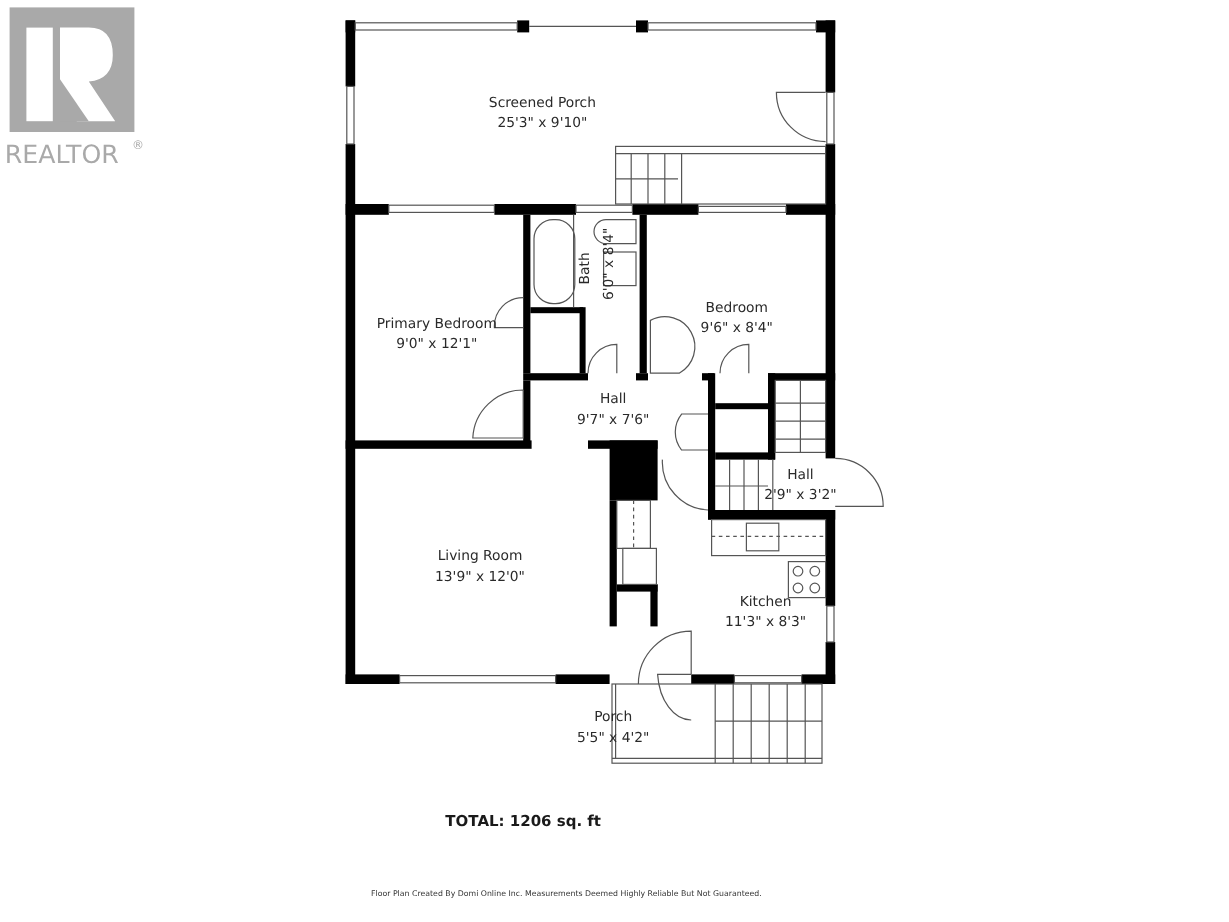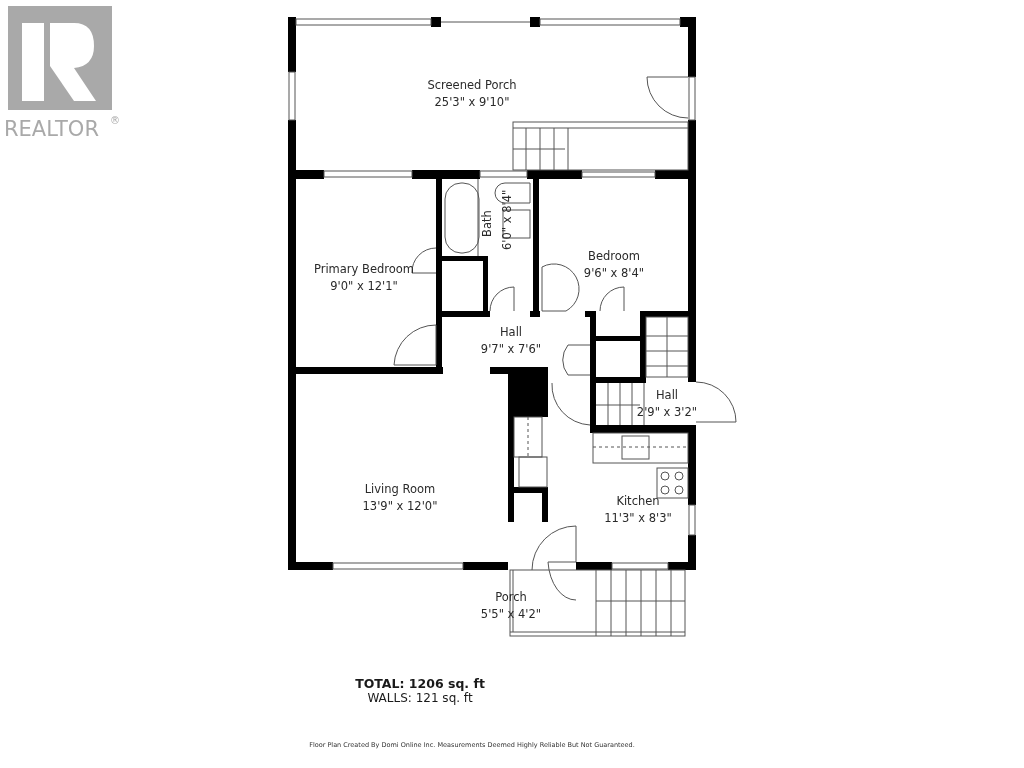--- a/index.html
+++ b/index.html
@@ -2,21 +2,21 @@
 <html><head>
 <meta charset="utf-8">
 <style>
   html, body { margin:0; padding:0; background:#ffffff; }
   body { width:1024px; height:768px; position:relative; overflow:hidden; font-family:"DejaVu Sans", "Liberation Sans", sans-serif; color:#222; }
   #logo { position:absolute; left:4px; top:6px; width:118px; height:136px; }
   #plan { position:absolute; left:0; top:0; width:1024px; height:768px; }
   .room-label { position:absolute; text-align:center; font-size:11.5px; line-height:17px; color:#2a2a2a; white-space:nowrap; transform:translateX(-50%); }
   .room-label span { display:block; }
   .vertical-label { position:absolute; font-size:11.5px; color:#2a2a2a; white-space:nowrap; transform-origin:left top; transform:rotate(-90deg); }
-  #summary { position:absolute; left:0; width:840px; top:676px; text-align:center; font-size:12px; line-height:15px; color:#1a1a1a; }
+  #summary { position:absolute; left:16px; width:840px; top:676px; text-align:center; font-size:12px; line-height:15px; color:#1a1a1a; }
   #summary .total { font-weight:bold; font-size:12.5px; }
   #footer-note { position:absolute; left:0; width:944px; top:741px; text-align:center; font-size:6.5px; color:#333; }
 </style>
 </head>
 <body>
 
 <svg id="logo" viewBox="0 0 118 136">
   <g>
     <rect x="4" y="0" width="104" height="104" fill="#a9a9a9"></rect>
     <rect x="18" y="17" width="22" height="78" fill="#fff"></rect>
@@ -155,21 +155,21 @@
     <line x1="626" y1="570" x2="626" y2="636"></line>
     <line x1="641" y1="570" x2="641" y2="636"></line>
     <line x1="656" y1="570" x2="656" y2="636"></line>
     <line x1="671" y1="570" x2="671" y2="636"></line>
     <line x1="596" y1="601" x2="685" y2="601"></line>
     <line x1="513" y1="570" x2="513" y2="632"></line>
     <line x1="510" y1="632" x2="685" y2="632"></line>
   </g>
 </svg>
 
-<div class="room-label" style="left:472px; top:77px;">
+<div class="room-label" style="left:452px; top:77px;">
   <span>Screened Porch</span>
   <span>25'3" x 9'10"</span>
 </div>
 <div class="room-label" style="left:364px; top:261px;">
   <span>Primary Bedroom</span>
   <span>9'0" x 12'1"</span>
 </div>
 <div class="vertical-label" style="left:480px; top:237px;">Bath</div>
 <div class="vertical-label" style="left:500px; top:250px;">6'0" x 8'4"</div>
 <div class="room-label" style="left:614px; top:248px;">
@@ -177,31 +177,30 @@
   <span>9'6" x 8'4"</span>
 </div>
 <div class="room-label" style="left:511px; top:324px;">
   <span>Hall</span>
   <span>9'7" x 7'6"</span>
 </div>
 <div class="room-label" style="left:667px; top:387px;">
   <span>Hall</span>
   <span>2'9" x 3'2"</span>
 </div>
-<div class="room-label" style="left:400px; top:481px;">
+<div class="room-label" style="left:400px; top:455px;">
   <span>Living Room</span>
   <span>13'9" x 12'0"</span>
 </div>
 <div class="room-label" style="left:638px; top:493px;">
   <span>Kitchen</span>
   <span>11'3" x 8'3"</span>
 </div>
 <div class="room-label" style="left:511px; top:589px;">
   <span>Porch</span>
   <span>5'5" x 4'2"</span>
 </div>
 
 <div id="summary">
   <div class="total">TOTAL: 1206 sq. ft</div>
-  <div>WALLS: 121 sq. ft</div>
 </div>
 
 <div id="footer-note">Floor Plan Created By Domi Online Inc. Measurements Deemed Highly Reliable But Not Guaranteed.</div>
 
 </body></html>

